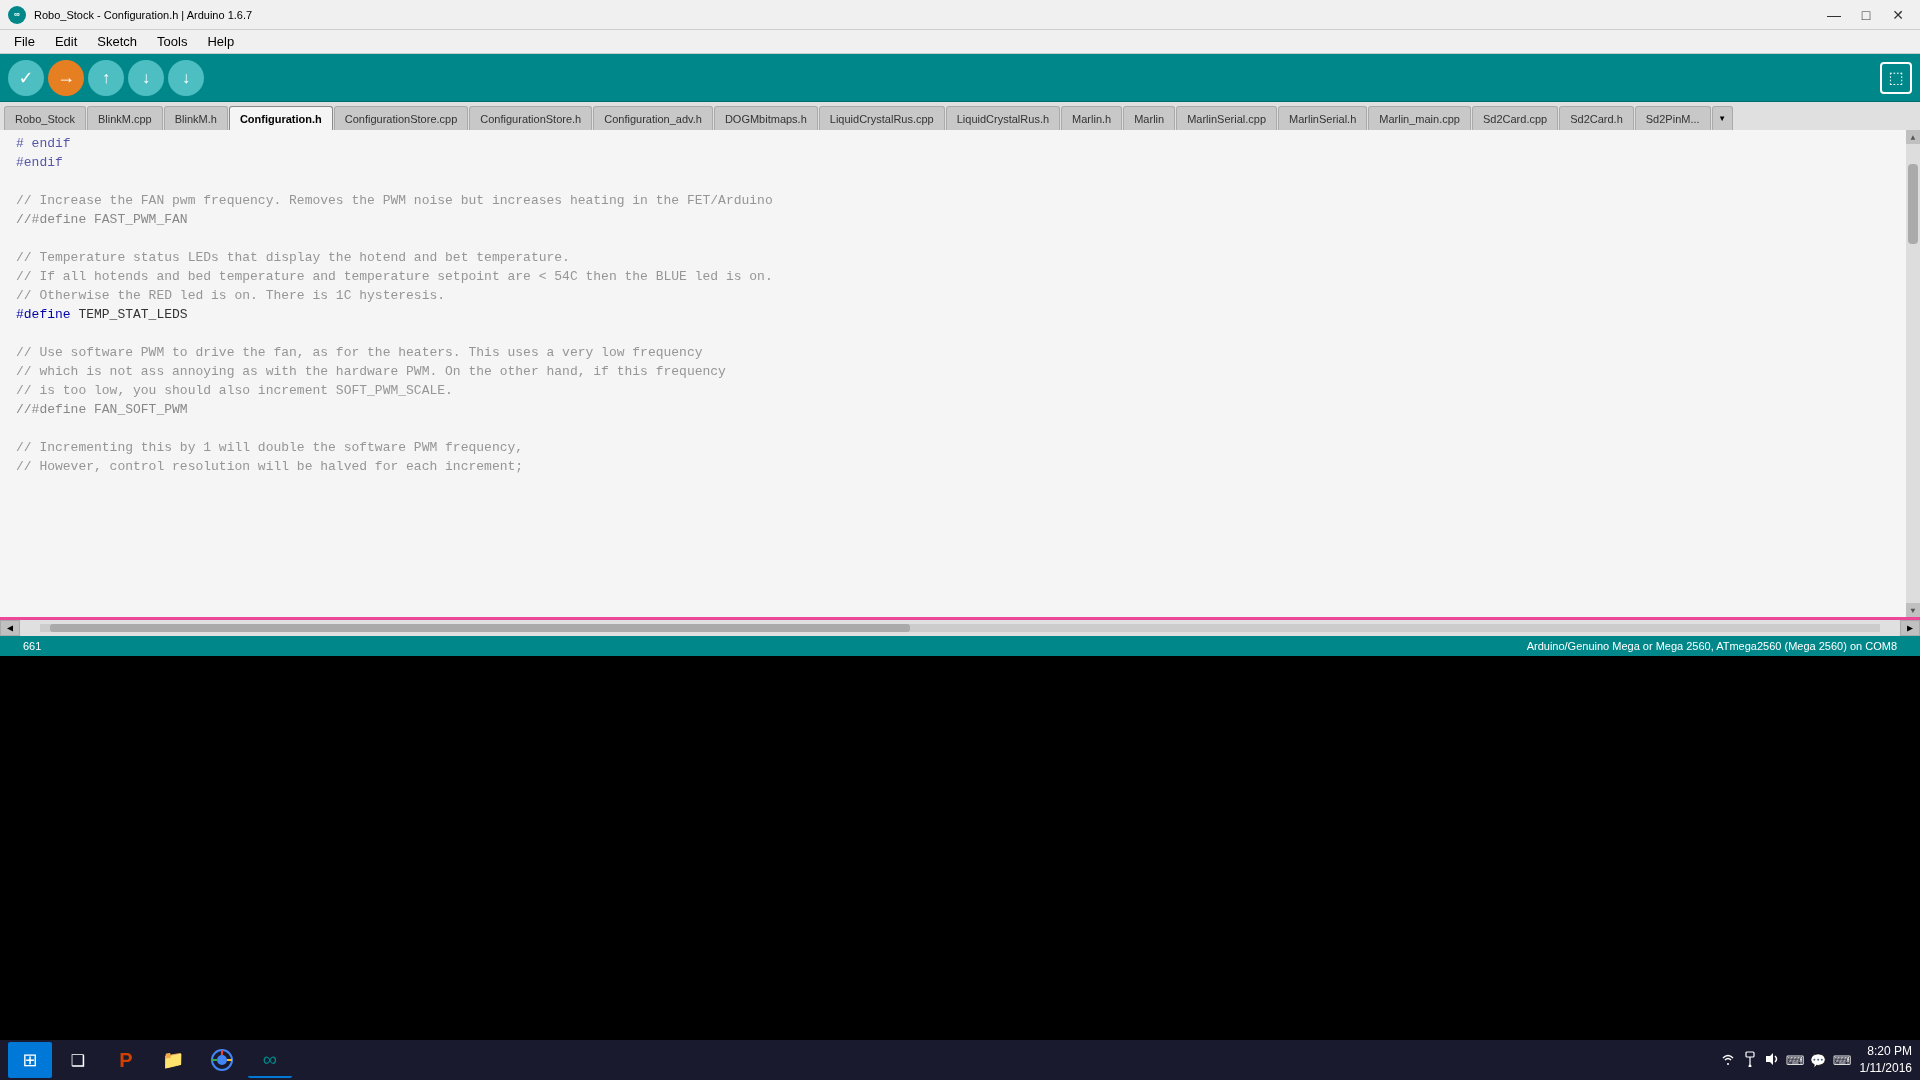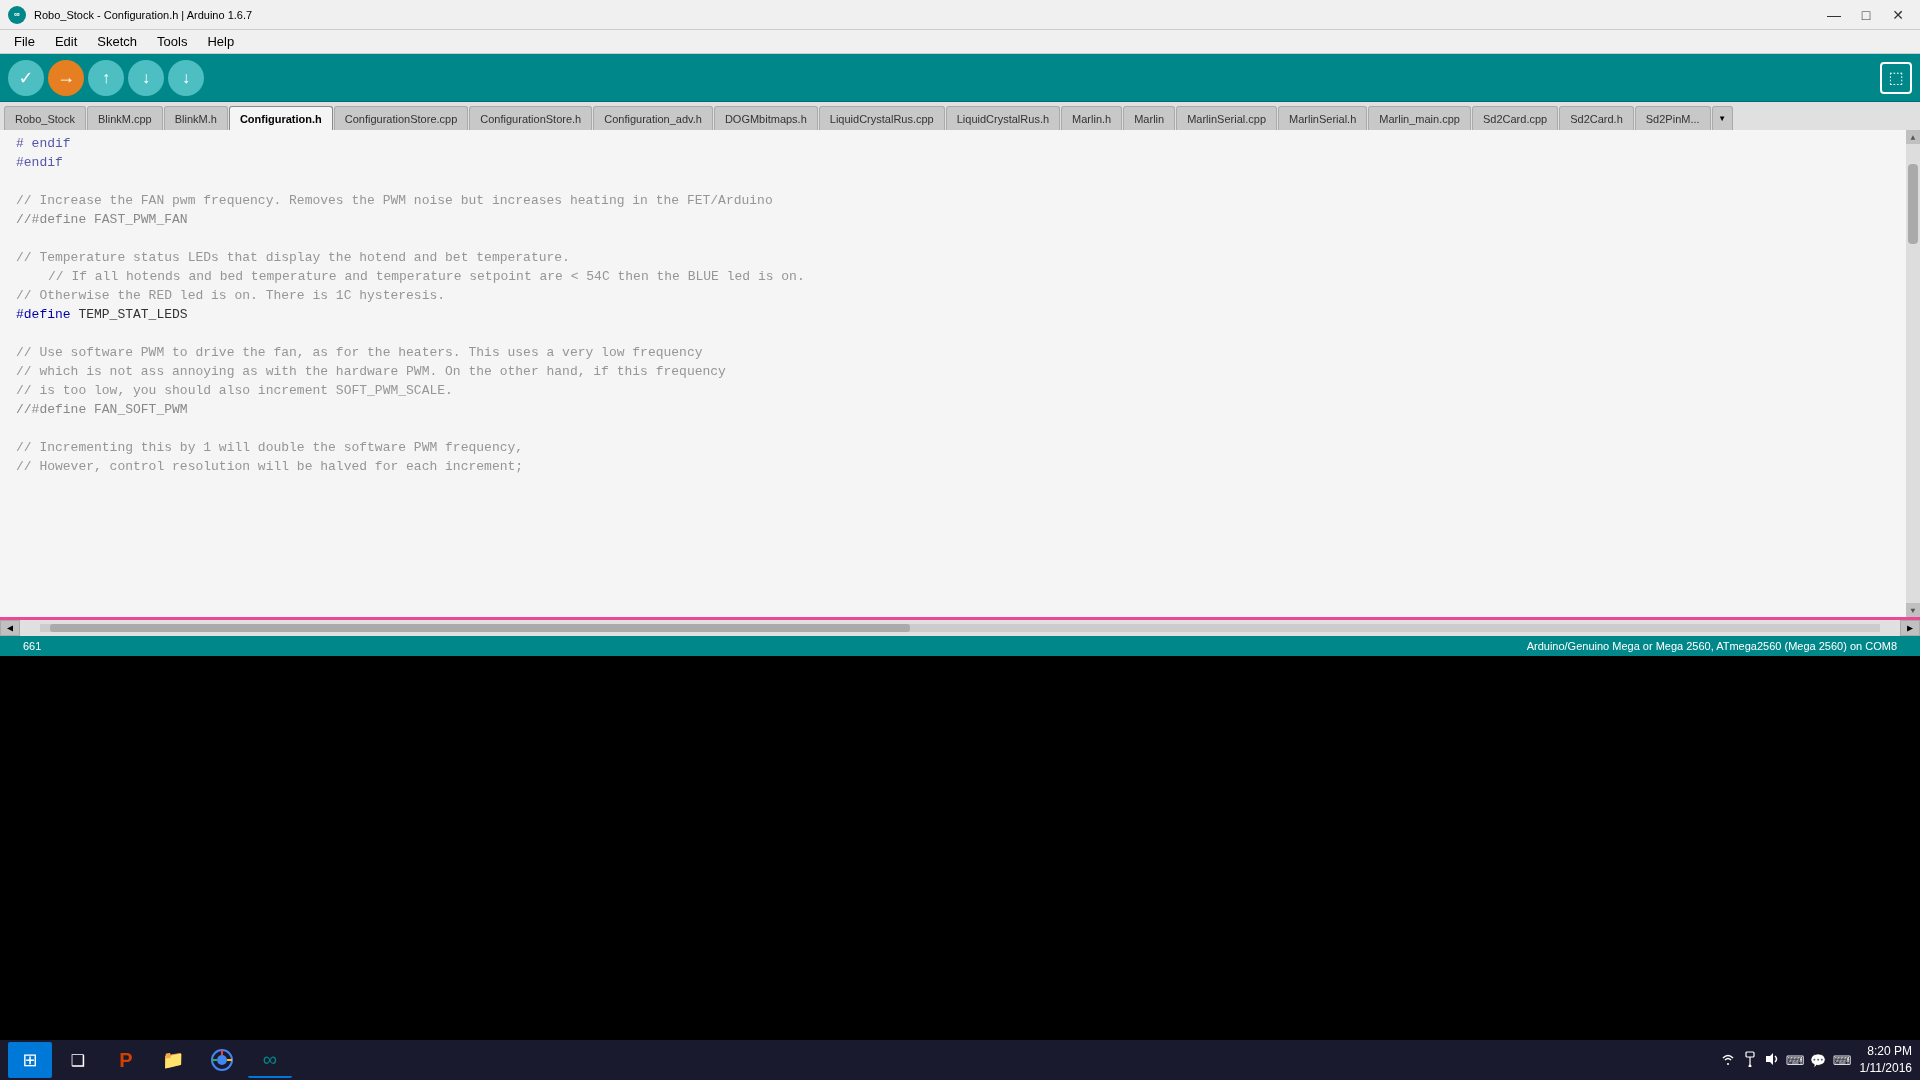--- a/index.html
+++ b/index.html
@@ -412,21 +412,21 @@
 
 <div id="editor" style="position:relative; height: 490px;">
   <div id="editor-content">
     <div class="code-line c-keyword"><span style="color:#5555aa;"># endif</span></div>
     <div class="code-line c-keyword"><span style="color:#5555aa;">#endif</span></div>
     <div class="code-line">&nbsp;</div>
     <div class="code-line c-comment"><span style="color:#969696;">// Increase the FAN pwm frequency. Removes the PWM noise but increases heating in the FET/Arduino</span></div>
     <div class="code-line"><span style="color:#888;">//#define FAST_PWM_FAN</span></div>
     <div class="code-line">&nbsp;</div>
     <div class="code-line"><span style="color:#969696;">// Temperature status LEDs that display the hotend and bet temperature.</span></div>
-    <div class="code-line"><span style="color:#969696;margin-left:32px;">// If all hotends and bed temperature and temperature setpoint are &lt; 54C then the BLUE led is on.</span></div>
+    <div class="code-line"><span style="color:#969696;">// If all hotends and bed temperature and temperature setpoint are &lt; 54C then the BLUE led is on.</span></div>
     <div class="code-line"><span style="color:#969696;">// Otherwise the RED led is on. There is 1C hysteresis.</span></div>
     <div class="code-line"><span style="color:#0000aa;">#define</span><span style="color:#333;"> TEMP_STAT_LEDS</span></div>
     <div class="code-line">&nbsp;</div>
     <div class="code-line"><span style="color:#969696;">// Use software PWM to drive the fan, as for the heaters. This uses a very low frequency</span></div>
     <div class="code-line"><span style="color:#969696;font-family:Liberation Mono, monospace;">// which is not ass annoying as with the hardware PWM. On the other hand, if this frequency</span></div>
     <div class="code-line"><span style="color:#969696;">// is too low, you should also increment SOFT_PWM_SCALE.</span></div>
     <div class="code-line"><span style="color:#888;">//#define FAN_SOFT_PWM</span></div>
     <div class="code-line">&nbsp;</div>
     <div class="code-line"><span style="color:#969696;">// Incrementing this by 1 will double the software PWM frequency,</span></div>
     <div class="code-line"><span style="color:#969696;">// However, control resolution will be halved for each increment;</span></div>

